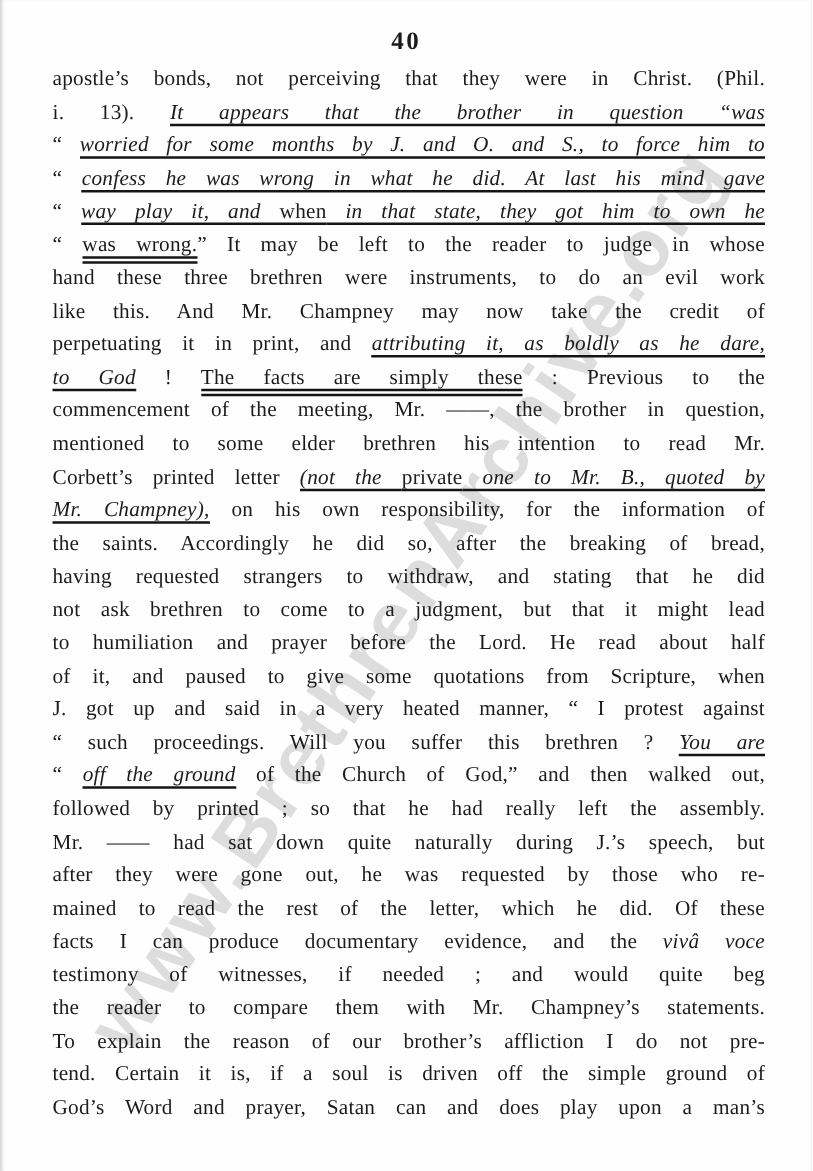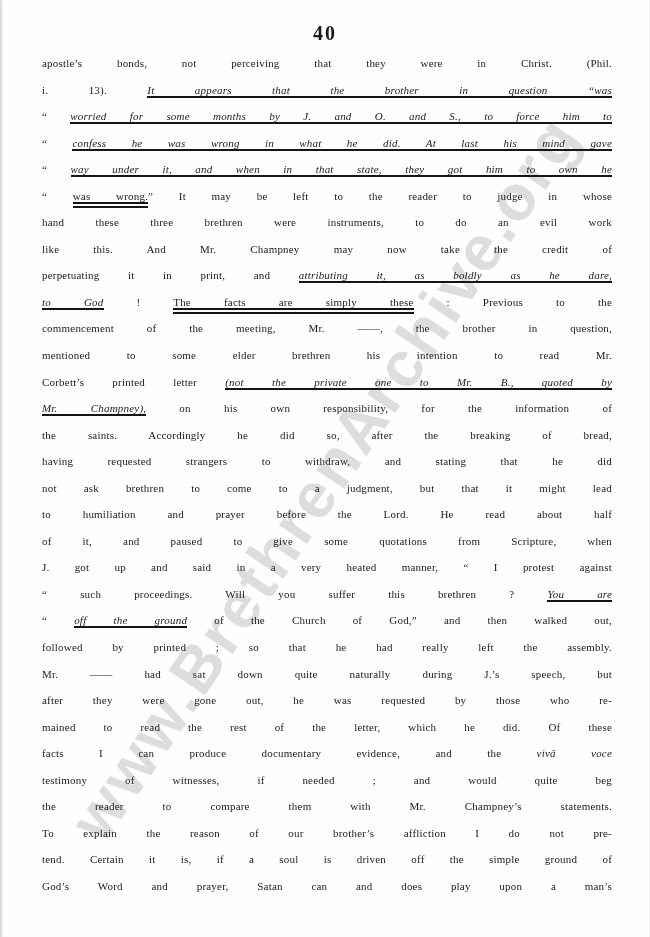--- a/index.html
+++ b/index.html
@@ -48,45 +48,45 @@
   }
   .text-block {
     position: absolute;
     top: 50px;
     left: 42px;
     width: 570px;
   }
   .line {
     text-align: justify;
     text-align-last: justify;
-    font-size: 11px;
+    font-size: 17px;
     line-height: 26.55px;
     height: 26.55px;
     white-space: normal;
     letter-spacing: 0.2px;
   }
   .seg.p  { }
   .seg.u  { border-bottom: 2px solid #151515; padding-bottom: 0px; font-style: italic; }
   .seg.d  { border-bottom: 6px double #151515; }
   .seg.i  { font-style: italic; }
-  .seg.iu { font-style: italic; border-bottom: 2px solid #151515; }
+  .seg.iu { border-bottom: 2px solid #151515; }
 </style>
 </head>
 <body>
 
 <div class="page">
   <div class="watermark">www.BrethrenArchive.org</div>
   <div class="content">
     <div class="page-number">40</div>
     <div class="text-block" id="text-block">
         <div class="line"><span class="seg p">apostle’s bonds, not perceiving that they were in Christ.  (Phil.</span></div>
         <div class="line"><span class="seg p">i. 13).  </span><span class="seg u">It appears that the brother in question “was</span></div>
         <div class="line"><span class="seg p">“ </span><span class="seg u">worried for some months by J. and O. and S., to force him to</span></div>
         <div class="line"><span class="seg p">“ </span><span class="seg u">confess he was wrong in what he did.  At last his mind gave</span></div>
-        <div class="line"><span class="seg p">“ </span><span class="seg u">way under it, and </span><span class="seg iu">when</span><span class="seg u"> in that state, they got him to own he</span></div>
+        <div class="line"><span class="seg p">“ </span><span class="seg u">way play it, and </span><span class="seg iu">when</span><span class="seg u"> in that state, they got him to own he</span></div>
         <div class="line"><span class="seg p">“ </span><span class="seg d">was wrong.</span><span class="seg p">”  It may be left to the reader to judge in whose</span></div>
         <div class="line"><span class="seg p">hand these three brethren were instruments, to do an evil work</span></div>
         <div class="line"><span class="seg p">like this.  And Mr. Champney may now take the credit of</span></div>
         <div class="line"><span class="seg p">perpetuating it in print, and </span><span class="seg u">attributing it, as boldly as he dare,</span></div>
         <div class="line"><span class="seg u">to God</span><span class="seg p"> !  </span><span class="seg d">The facts are simply these</span><span class="seg p"> :  Previous to the</span></div>
         <div class="line"><span class="seg p">commencement of the meeting, Mr. ——, the brother in question,</span></div>
         <div class="line"><span class="seg p">mentioned to some elder brethren his intention to read Mr.</span></div>
         <div class="line"><span class="seg p">Corbett’s printed letter </span><span class="seg u">(not the </span><span class="seg iu">private</span><span class="seg u"> one to Mr. B., quoted by</span></div>
         <div class="line"><span class="seg u">Mr. Champney),</span><span class="seg p"> on his own responsibility, for the information of</span></div>
         <div class="line"><span class="seg p">the saints.  Accordingly he did so, after the breaking of bread,</span></div>

